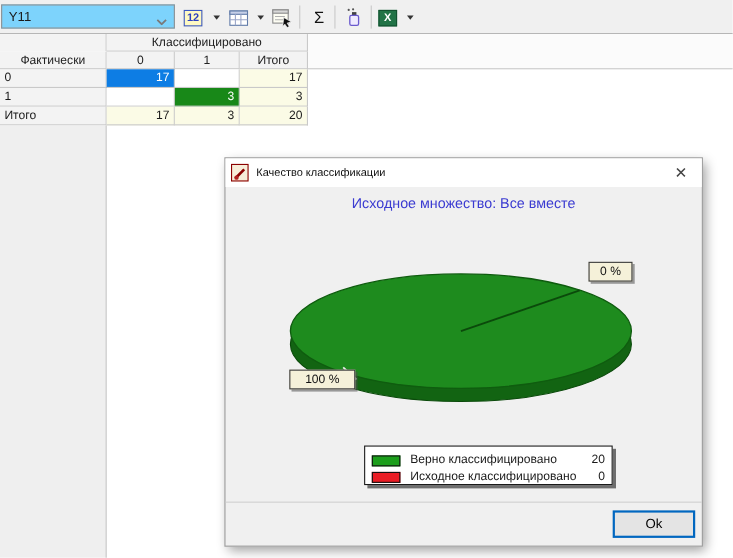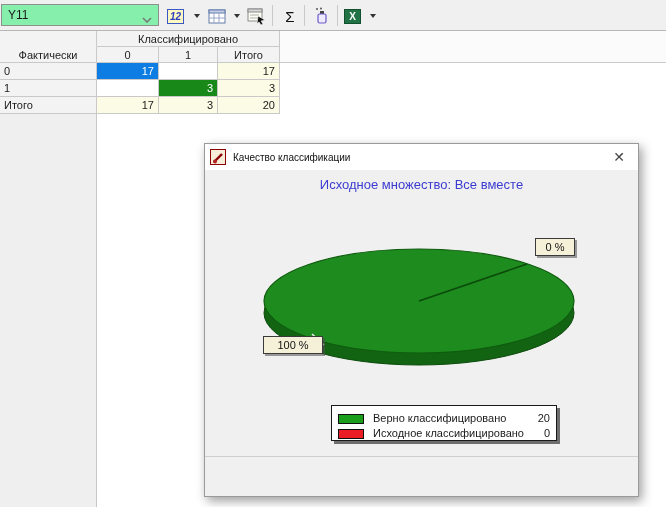--- a/index.html
+++ b/index.html
@@ -13,36 +13,36 @@
   }
   #screen { position:absolute; inset:0; width:666px; height:507px; }
 
   
   .toolbar {
     position:absolute; left:0; top:0; width:666px; height:31px;
     background:#f0f0f0; border-bottom:1px solid #b6b6b6;
   }
   .combo {
     position:absolute; left:1px; top:4px; width:158px; height:22px;
-    background:#86efac; border:1px solid #8f8f8f;
+    background:#7dd3fc; border:1px solid #8f8f8f;
     font-size:12px; display:flex; align-items:center; padding-left:6px;
   }
   .combo-chevron { position:absolute; right:6px; top:7px; }
   .tbtn {
     position:absolute; top:4px; height:24px; display:flex;
     align-items:center; justify-content:center;
   }
   .drop-arrow {
     width:0; height:0; border-left:3px solid transparent;
     border-right:3px solid transparent; border-top:4px solid #333;
   }
   .tsep { position:absolute; top:5px; width:1px; height:21px; background:#c9c9c9; }
   .i12 {
     border:1px solid #3b57c4; color:#2b3fbf; background:#fef9c3;
-    font-size:10px; font-weight:bold; padding:1px 2px; line-height:11px;font-style:italic;
+    font-size:10px; font-weight:bold; padding:1px 2px; line-height:11px;
   }
   .sigma { font-size:15px; color:#111; }
   .xl {
     width:17px; height:15px; background:#217346; border:1px solid #12512f;
     color:#fff; font-size:10px; font-weight:bold; text-align:center; line-height:14px;
   }
 
   
   .header-band {
     position:absolute; left:0; top:31px; width:666px; height:32px;
@@ -267,15 +267,16 @@
         <span class="legend-value">20</span>
       </div>
       <div class="legend-row">
         <span class="legend-swatch" style="background-color: rgb(234, 28, 36);"></span>
         <span class="legend-label">Исходное классифицировано</span>
         <span class="legend-value">0</span>
       </div>
     </div>
 
     <div class="dlg-divider"></div>
+    <button class="ok-btn">Ok</button>
   </div>
 
 </div>
 
 </body></html>

